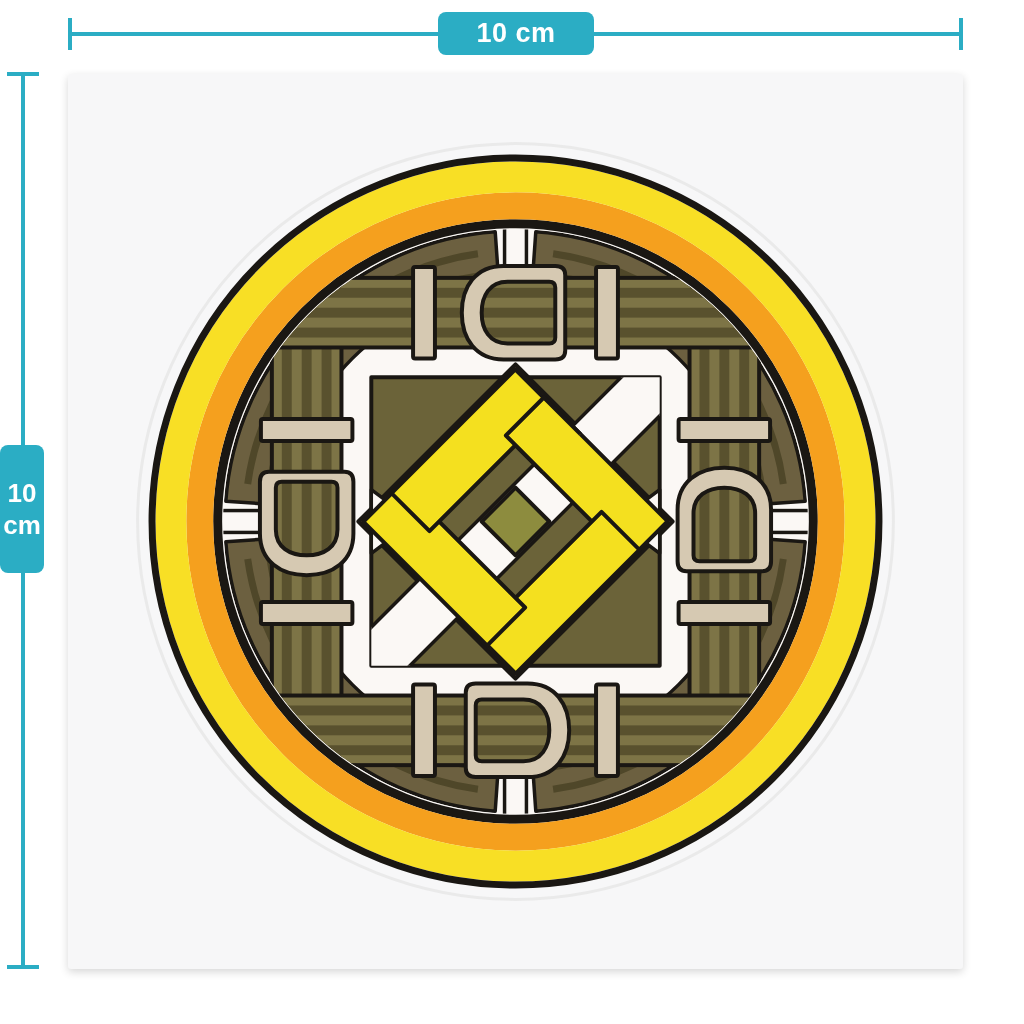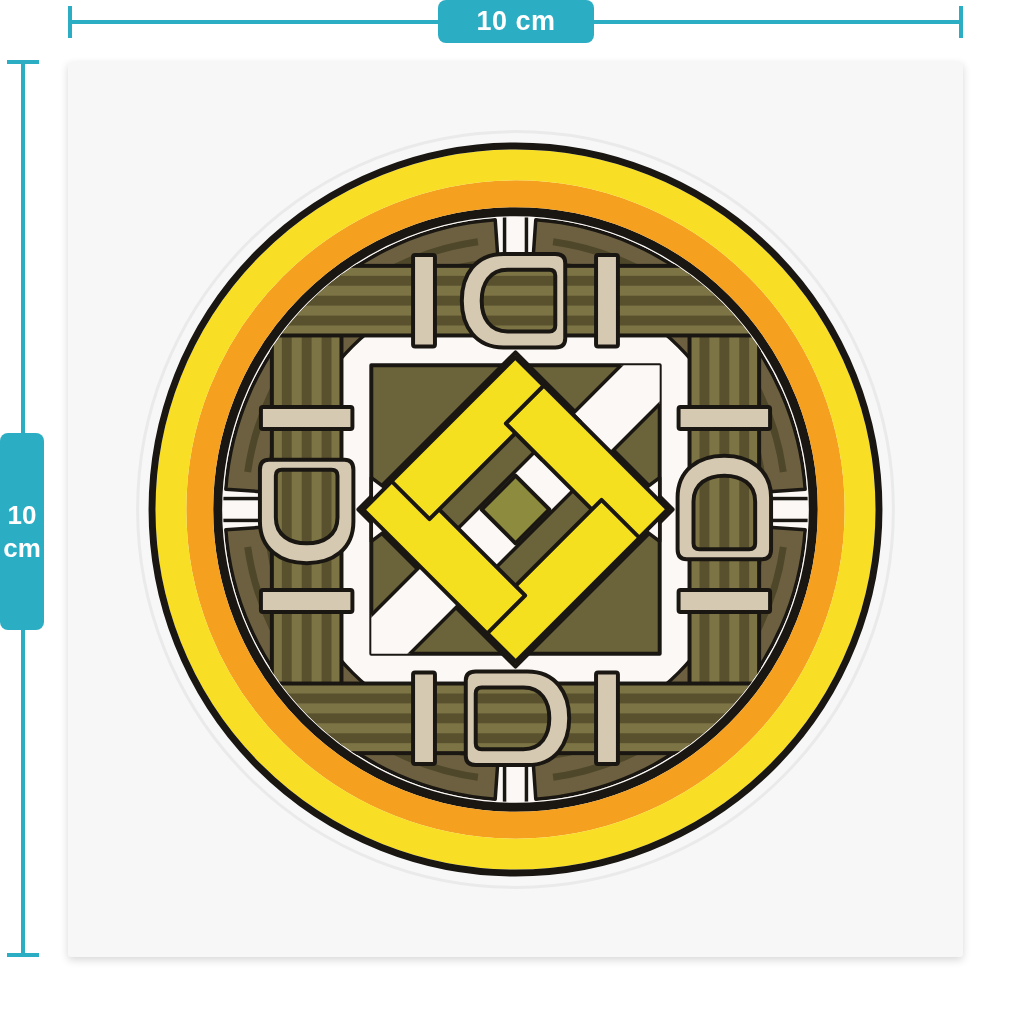--- a/index.html
+++ b/index.html
@@ -1,19 +1,19 @@
 <!DOCTYPE html>
 <html style="--accent: #2badc4;"><head>
 <meta charset="utf-8">
 <style>
   :root{ --accent:#2badc4; }
   html,body{margin:0;padding:0;background:#ffffff;}
   body{width:1024px;height:1024px;position:relative;overflow:hidden;
        font-family:"Liberation Sans", sans-serif;}
-  .stage{position:absolute;inset:0;}
+  .stage{position:absolute;inset:0;margin-top:12px;}
 
   
   .sticker{position:absolute;left:68px;top:62px;width:895px;height:895px;
            background:#f7f7f8;border-radius:3px;
            box-shadow:0 3px 8px rgba(0,0,0,.16);}
   .sticker svg{position:absolute;left:0;top:0;width:895px;height:895px;display:block;}
 
   
   .hline{position:absolute;background:var(--accent);}
   .vline{position:absolute;background:var(--accent);}
@@ -21,21 +21,21 @@
   .ruler-top-capL{left:68px;top:6px;width:4px;height:32px;}
   .ruler-top-capR{left:959px;top:6px;width:4px;height:32px;}
   .ruler-left-line{left:21px;top:62px;width:4px;height:893px;}
   .ruler-left-capT{left:7px;top:60px;width:32px;height:4px;}
   .ruler-left-capB{left:7px;top:953px;width:32px;height:4px;}
 
   .badge{position:absolute;background:var(--accent);color:#ffffff;
          display:flex;align-items:center;justify-content:center;
          font-weight:bold;border-radius:8px;}
   .badge-top{left:438px;top:0px;width:156px;height:43px;font-size:27px;letter-spacing:.5px;}
-  .badge-left{left:0px;top:433px;width:44px;height:197px;font-size:26px;
+  .badge-left{left:0px;top:433px;width:44px;height:128px;font-size:26px;
               flex-direction:column;line-height:1.25;}
 </style>
 </head>
 <body>
 
 <div class="stage">
 
   <div>
     <div class="hline ruler-top-line"></div>
     <div class="vline ruler-top-capL"></div>

